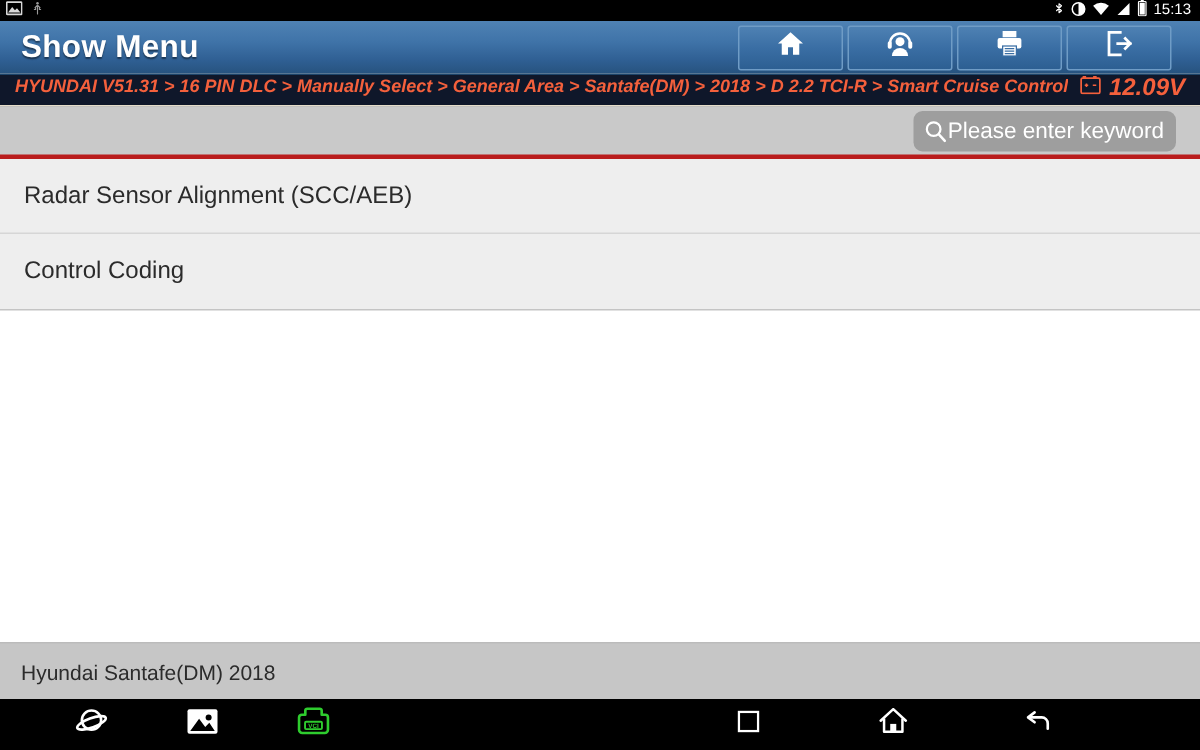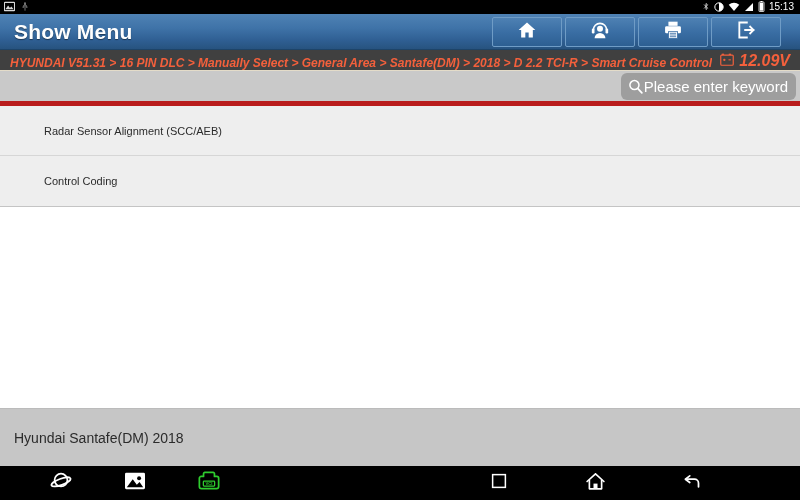--- a/index.html
+++ b/index.html
@@ -85,24 +85,24 @@
     align-items: center;
     justify-content: center;
     box-sizing: border-box;
     cursor: pointer;
   }
 
   
   .breadcrumb-bar {
     height: 21px;
     flex: 0 0 auto;
-    background: #404040;
+    background: #0f172a;
     border-bottom: 1px solid #e4dcc9;
     display: flex;
-    align-items: flex-end;
+    align-items: flex-start;
     justify-content: space-between;
     padding: 0 8px 0 10px;
     box-sizing: border-box;
   }
   .breadcrumb-path {
     color: #f4603c;
     font-size: 12px;
     font-style: italic;
     font-weight: bold;
     white-space: nowrap;
@@ -125,23 +125,23 @@
   }
 
   
   .search-band {
     height: 35px;
     flex: 0 0 auto;
     background: #c9c9c9;
     display: flex;
     align-items: center;
     justify-content: flex-end;
-    padding-right: 4px;
-    box-sizing: border-box;
-    border-bottom: 5px solid #b91c1c;
+    padding-right: 16px;
+    box-sizing: border-box;
+    border-bottom: 3px solid #b91c1c;
   }
   .search-box {
     height: 27px;
     min-width: 170px;
     background: #9e9e9e;
     border-radius: 6px;
     display: flex;
     align-items: center;
     padding: 0 8px 0 6px;
     box-sizing: border-box;
@@ -169,28 +169,27 @@
     display: flex;
     align-items: center;
     padding-left: 16px;
     box-sizing: border-box;
     border-bottom: 1px solid #d6d6d6;
     cursor: pointer;
   }
   .menu-item:last-child { border-bottom: none; }
   .menu-item-label {
     color: #2b2b2b;
-    font-size: 11px;
-    white-space: nowrap;
-    margin-left: 28px;
+    font-size: 16px;
+    white-space: nowrap;
   }
 
   
   .footer-bar {
-    height: 58px;
+    height: 38px;
     flex: 0 0 auto;
     background: #c6c6c6;
     display: flex;
     align-items: center;
     padding-left: 14px;
     box-sizing: border-box;
     border-top: 1px solid #bbbbbb;
   }
   .footer-text {
     color: #2b2b2b;

